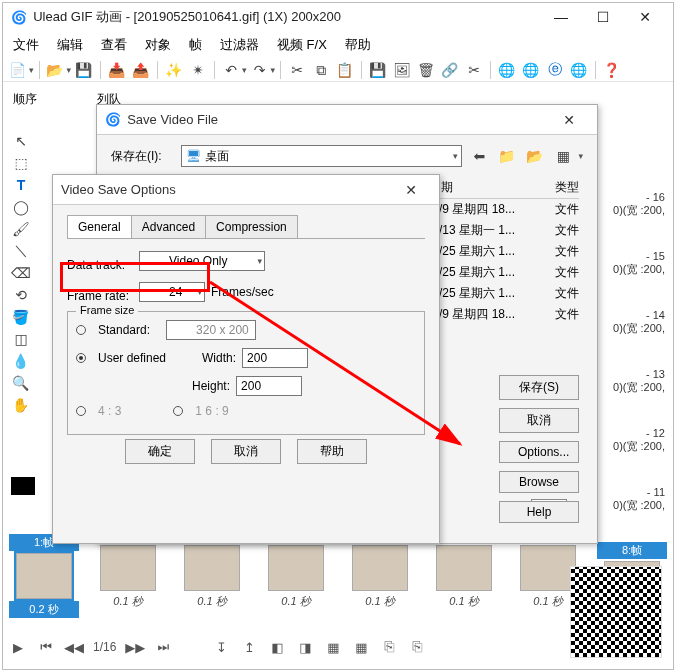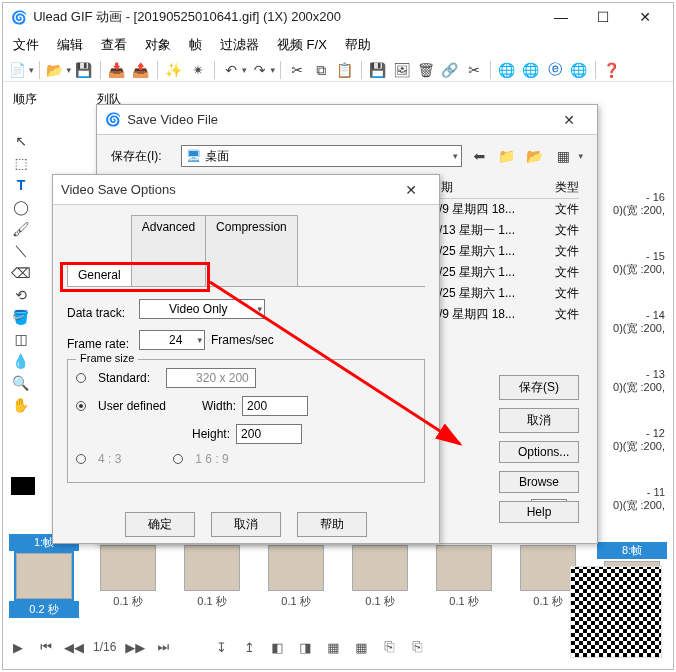--- a/index.html
+++ b/index.html
@@ -22,21 +22,21 @@
 .lefttools{position:absolute;left:6px;top:128px;width:44px;display:flex;flex-wrap:wrap;gap:2px;}
 .lefttools .tbico{width:20px;height:20px;}
 
 .hdr{position:absolute;left:10px;top:88px;font-size:12px;display:flex;gap:60px;}
 
 .frames{position:absolute;left:6px;bottom:50px;right:6px;height:86px;display:flex;align-items:center;gap:14px;white-space:nowrap;overflow:hidden;}
 .frame{display:inline-block;width:70px;text-align:center;font-size:11px;}
 .thumb{width:56px;height:46px;background:#d4c9b8;margin:2px auto;border:1px solid #aaa;}
 .frame.sel .thumb{outline:2px solid #2a8ad4;}
 .flab{background:#2a8ad4;color:#fff;padding:1px 2px;font-size:11px;}
-.flab.off{background:transparent;color:#444;}
+.flab.off{background:transparent;color:#444;font-style:italic;}
 
 .playbar{position:absolute;left:6px;bottom:8px;right:6px;height:28px;display:flex;align-items:center;gap:10px;color:#555;}
 .pb{display:inline-flex;width:18px;height:18px;align-items:center;justify-content:center;font-size:13px;}
 
 
 .dlg { position:absolute; background:#f4f4f4; border:1px solid #aaa; box-shadow:2px 2px 6px rgba(0,0,0,0.25);}
 .dlg .titlebar { background:#fff; color:#333; height:30px; border-bottom:1px solid #ccc;}
 .btn{display:inline-block;border:1px solid #999;background:#efefef;padding:3px 18px;font-size:12px;text-align:center;}
 
 
@@ -49,35 +49,35 @@
 .save-list .hdrrow{display:flex;justify-content:space-between;border-bottom:1px solid #ccc;padding:2px 0;}
 .save-list .lrow{display:flex;justify-content:space-between;padding:2px 0;}
 .side-btns{position:absolute;right:18px;bottom:20px;display:flex;flex-direction:column;gap:8px;}
 .side-btns .btn{width:80px;}
 
 
 .opt{left:52px;top:174px;width:388px;height:370px;}
 .opt-body{padding:10px 14px;}
 .tabs{display:flex;border-bottom:1px solid #aaa;margin-bottom:10px;}
 .tab{padding:4px 10px;border:1px solid #aaa;border-bottom:none;margin-right:-1px;background:#ececec;font-size:12px;}
-.tab.act{background:#fff;margin-top:48px;}
+.tab.act{background:#fff;}
 .frow{display:flex;align-items:center;gap:6px;margin-bottom:8px;font-size:12px;}
 .fld{width:66px;margin-top:9px;}
 .cmb,.txt{border:1px solid #777;background:#fff;height:20px;padding:0 4px;display:inline-flex;align-items:center;}
 .cmb{width:126px;position:relative;padding-left:29px;}
 .cmb .dd{position:absolute;right:2px;}
 .txt{width:66px;}
 .grp{border:1px solid #aaa;padding:8px;margin-top:4px;position:relative;}
 .grp .cap{position:absolute;top:-8px;left:8px;background:#f4f4f4;padding:0 4px;font-size:11px;}
 .radio{display:inline-flex;align-items:center;gap:12px;margin-right:10px;font-size:12px;}
 .radio i{display:inline-block;width:10px;height:10px;border:1px solid #555;border-radius:50%;}
 .radio.on i::after{content:"";display:block;width:4px;height:4px;background:#333;border-radius:50%;margin:2px;}
 .chk{display:inline-flex;align-items:center;gap:4px;font-size:12px;}
 .chk i{display:inline-block;width:10px;height:10px;border:1px solid #555;}
-.dbtns{display:flex;gap:16px;justify-content:center;margin-top:29px;}
+.dbtns{display:flex;gap:16px;justify-content:center;margin-top:4px;}
 .dbtns .btn{width:70px;}
 
 
 .redbox{position:absolute;border:3px solid #f00;z-index:50;}
 .arrow{position:absolute;z-index:60;}
 
 .qrcode{position:absolute;right:14px;bottom:14px;width:92px;height:92px;background:#fff;z-index:200;border:1px solid #ddd;
   background-image:repeating-linear-gradient(0deg,#000 0 4px,#fff 4px 8px),repeating-linear-gradient(90deg,#000 0 4px,#fff 4px 8px);
   background-blend-mode:difference;}
 

